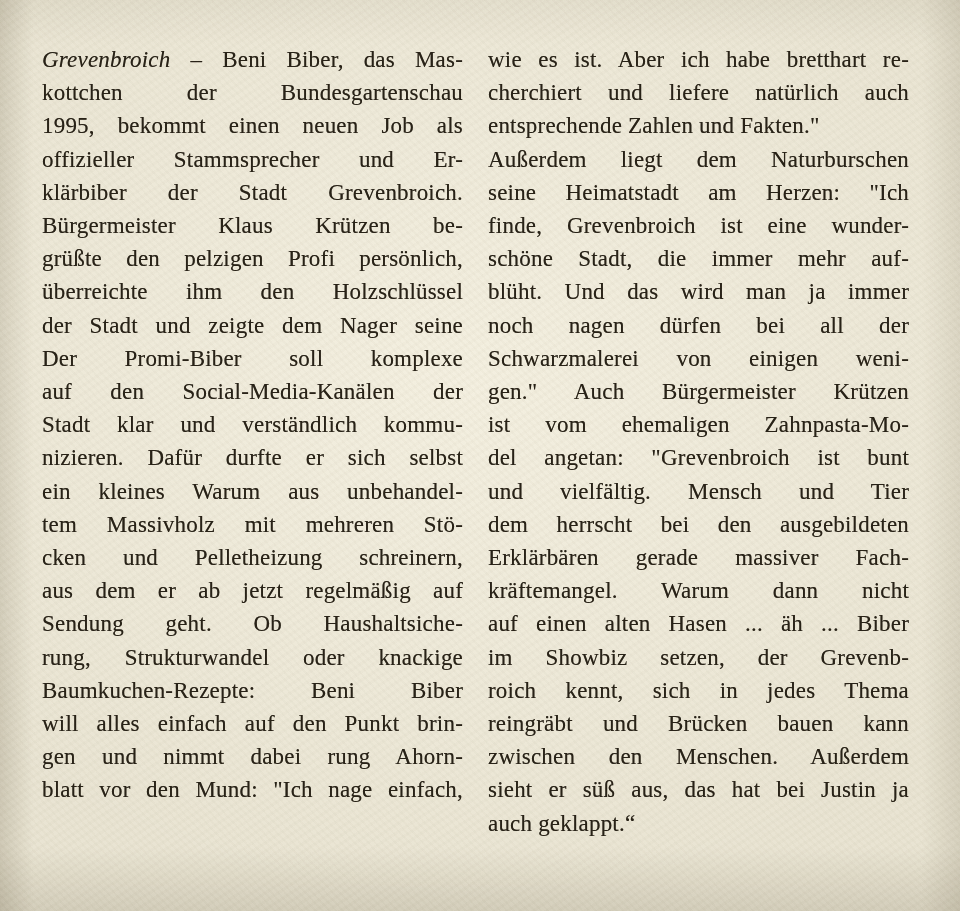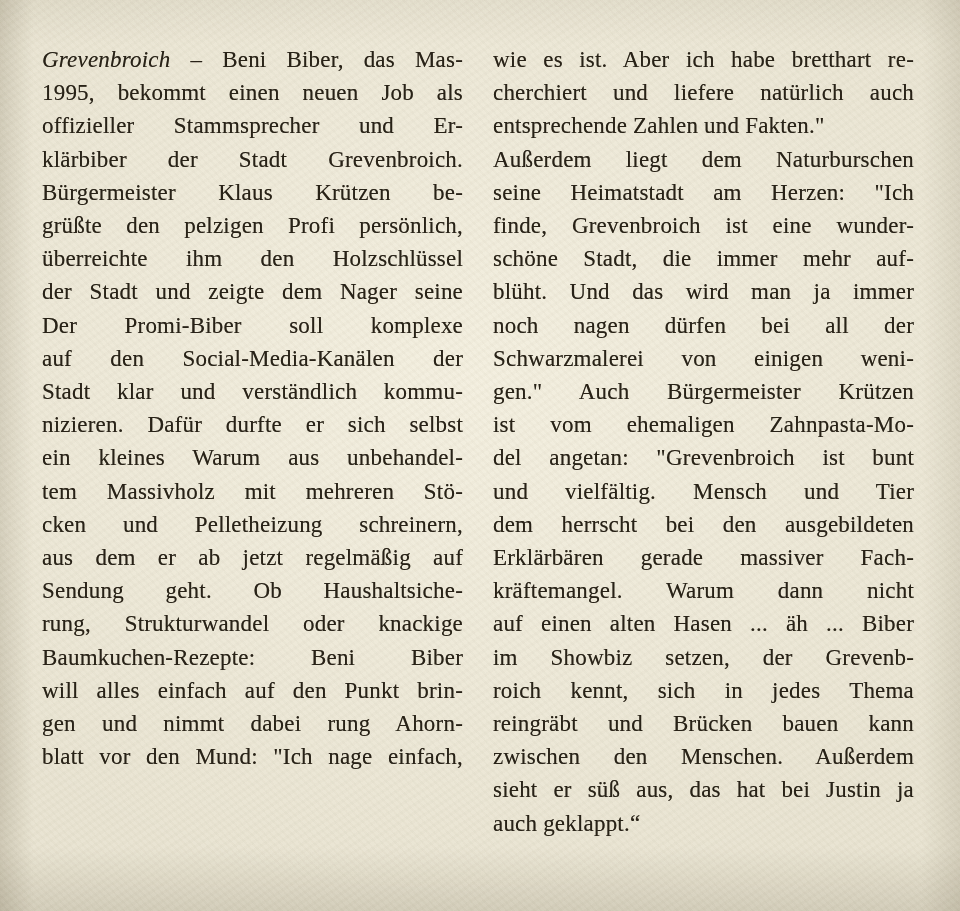--- a/index.html
+++ b/index.html
@@ -29,23 +29,24 @@
     inset: 0;
     pointer-events: none;
     background:
       repeating-linear-gradient(47deg,  rgba(120,110,85,0.045) 0 2px, rgba(255,255,250,0.04) 2px 5px),
       repeating-linear-gradient(-33deg, rgba(120,110,85,0.035) 0 3px, rgba(255,255,250,0.03) 3px 7px);
     opacity: 0.55;
   }
   .columns {
     position: relative;
     display: flex;
-    gap: 30px;
+    gap: 20px;
     padding: 43px 51px 0 42px;
     z-index: 1;
+    justify-content: space-between;
   }
   .column {
     flex: 0 0 421px;
     width: 421px;
   }
   .line {
     font-family: "Liberation Serif", "DejaVu Serif", serif;
     font-size: 23px;
     line-height: 33.2px;
     color: #282217;
@@ -62,20 +63,21 @@
     font-style: italic;
   }
 </style>
 </head>
 <body>
 
 <div class="paper">
   <div class="columns">
     <div class="column">
         <div class="line"><i>Grevenbroich</i> – Beni Biber, das Mas-</div>
+        <div class="line">kottchen der Bundesgartenschau</div>
         <div class="line">1995, bekommt einen neuen Job als</div>
         <div class="line">offizieller Stammsprecher und Er-</div>
         <div class="line">klärbiber der Stadt Grevenbroich.</div>
         <div class="line">Bürgermeister Klaus Krützen be-</div>
         <div class="line">grüßte den pelzigen Profi persönlich,</div>
         <div class="line">überreichte ihm den Holzschlüssel</div>
         <div class="line">der Stadt und zeigte dem Nager seine</div>
         <div class="line">Der Promi-Biber soll komplexe</div>
         <div class="line">auf den Social-Media-Kanälen der</div>
         <div class="line">Stadt klar und verständlich kommu-</div>

